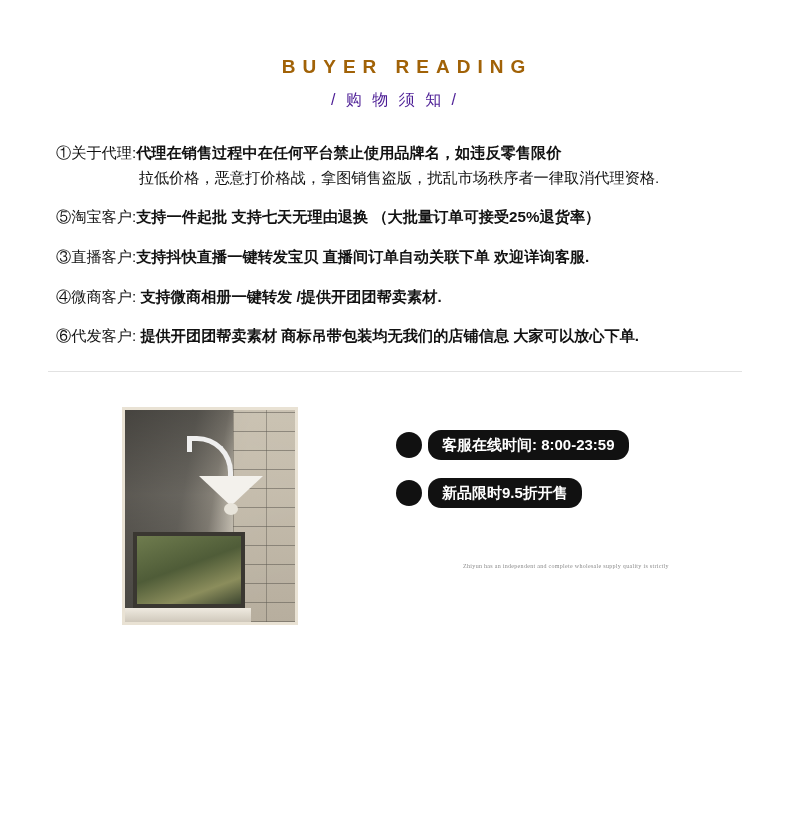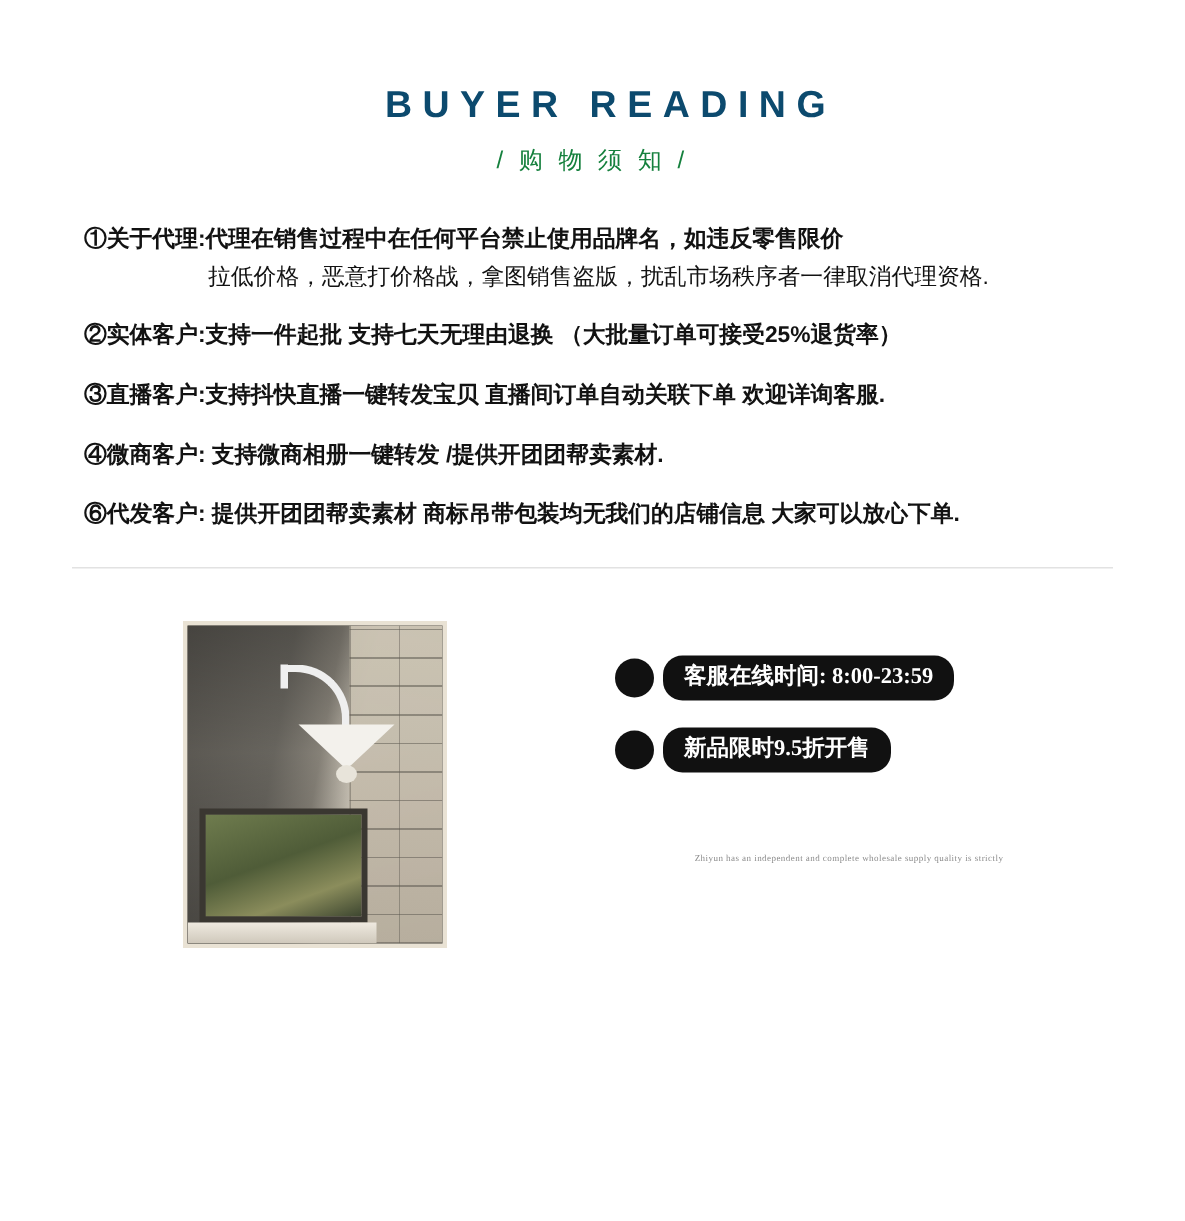--- a/index.html
+++ b/index.html
@@ -20,47 +20,47 @@
     height: 814px;
     background: #ffffff;
   }
 
   
   .header {
     text-align: center;
     padding-top: 56px;
   }
   .header-title {
-    font-size: 25px;
+    font-size: 19px;
     font-weight: bold;
     letter-spacing: 7px;
-    color: #0c4a6e;
+    color: #a16207;
     font-family: "Liberation Sans", sans-serif;
     padding-left: 24px;
   }
   .header-sub {
     margin-top: 12px;
     font-size: 16px;
     letter-spacing: 3px;
-    color: #15803d;
+    color: #4c1d95;
   }
 
   
   .terms {
     margin: 30px 0 0 0;
     padding: 0 58px 0 56px;
   }
   .term {
     font-size: 15.2px;
     line-height: 1.62;
     margin-bottom: 15px;
     color: #121212;
   }
   .term .lead {
-    font-weight: bold;
+    font-weight: normal;
   }
   .term .body {
     font-weight: bold;
   }
   .term .cont {
     display: block;
     padding-left: 10px;
     text-align: center;
   }
 
@@ -163,24 +163,23 @@
     left: 0;
     bottom: 0;
     width: 126px;
     height: 14px;
     background: linear-gradient(180deg, #efeae0, #cfc8bb);
   }
 
   
   .pills {
     position: absolute;
-    left: 410px;
+    left: 396px;
     top: 32px;
     width: 300px;
-    font-family: Liberation Serif, serif;
   }
   .pill-row {
     display: flex;
     align-items: center;
     margin-bottom: 18px;
   }
   .pill-dot {
     width: 26px;
     height: 26px;
     border-radius: 50%;
@@ -222,21 +221,21 @@
   </div>
 
   <div class="terms">
 
     <div class="term">
       <span class="lead">①关于代理:</span><span class="body">代理在销售过程中在任何平台禁止使用品牌名，如违反零售限价</span>
       <span class="cont">拉低价格，恶意打价格战，拿图销售盗版，扰乱市场秩序者一律取消代理资格.</span>
     </div>
 
     <div class="term">
-      <span class="lead">②实体客户:</span><span class="body">支持一件起批 支持七天无理由退换 （大批量订单可接受25%退货率）</span>
+      <span class="lead">⑤淘宝客户:</span><span class="body">支持一件起批 支持七天无理由退换 （大批量订单可接受25%退货率）</span>
     </div>
 
     <div class="term">
       <span class="lead">③直播客户:</span><span class="body">支持抖快直播一键转发宝贝 直播间订单自动关联下单 欢迎详询客服.</span>
     </div>
 
     <div class="term">
       <span class="lead">④微商客户:</span><span class="body"> 支持微商相册一键转发 /提供开团团帮卖素材.</span>
     </div>
 

